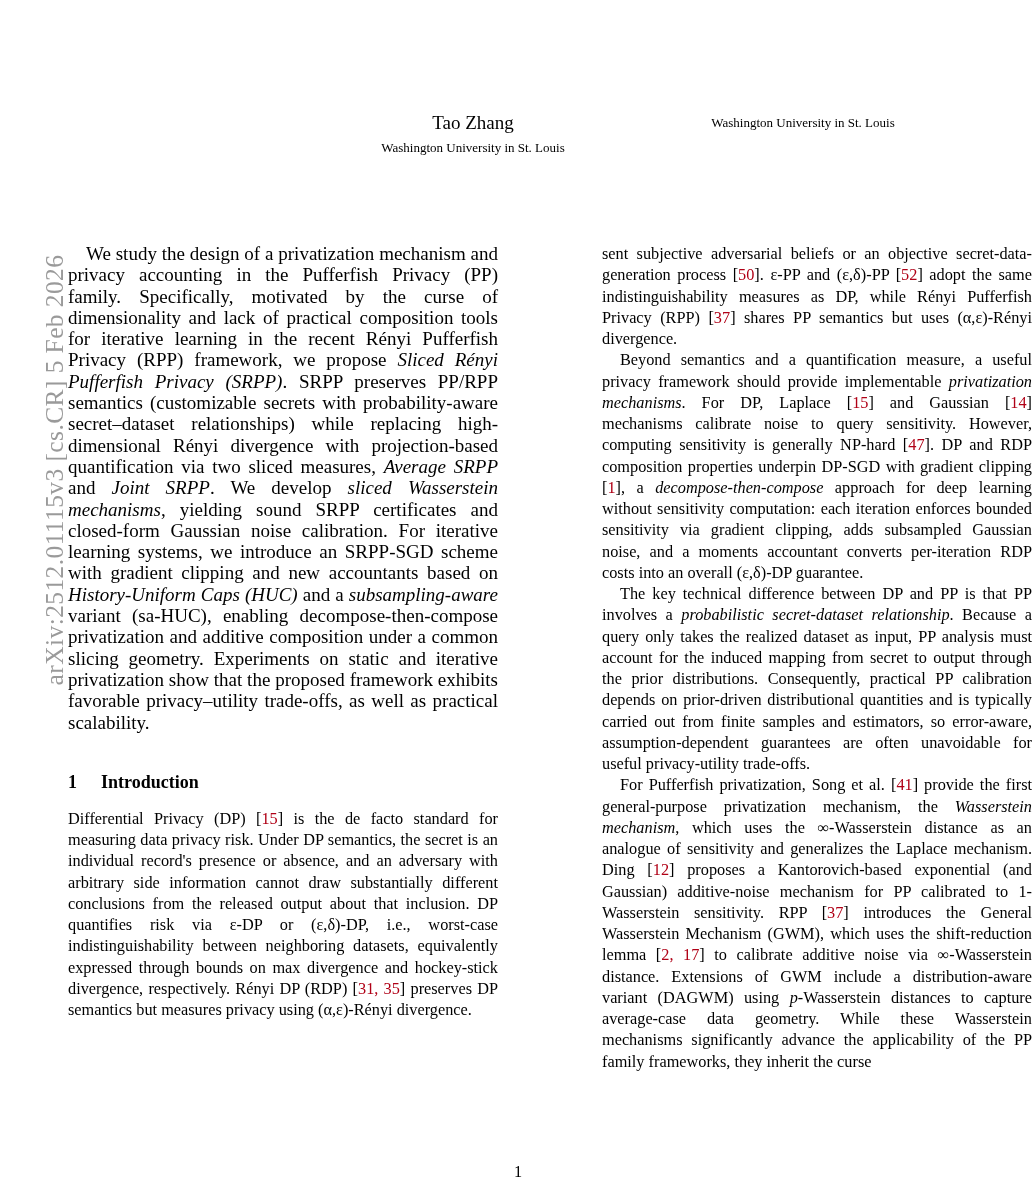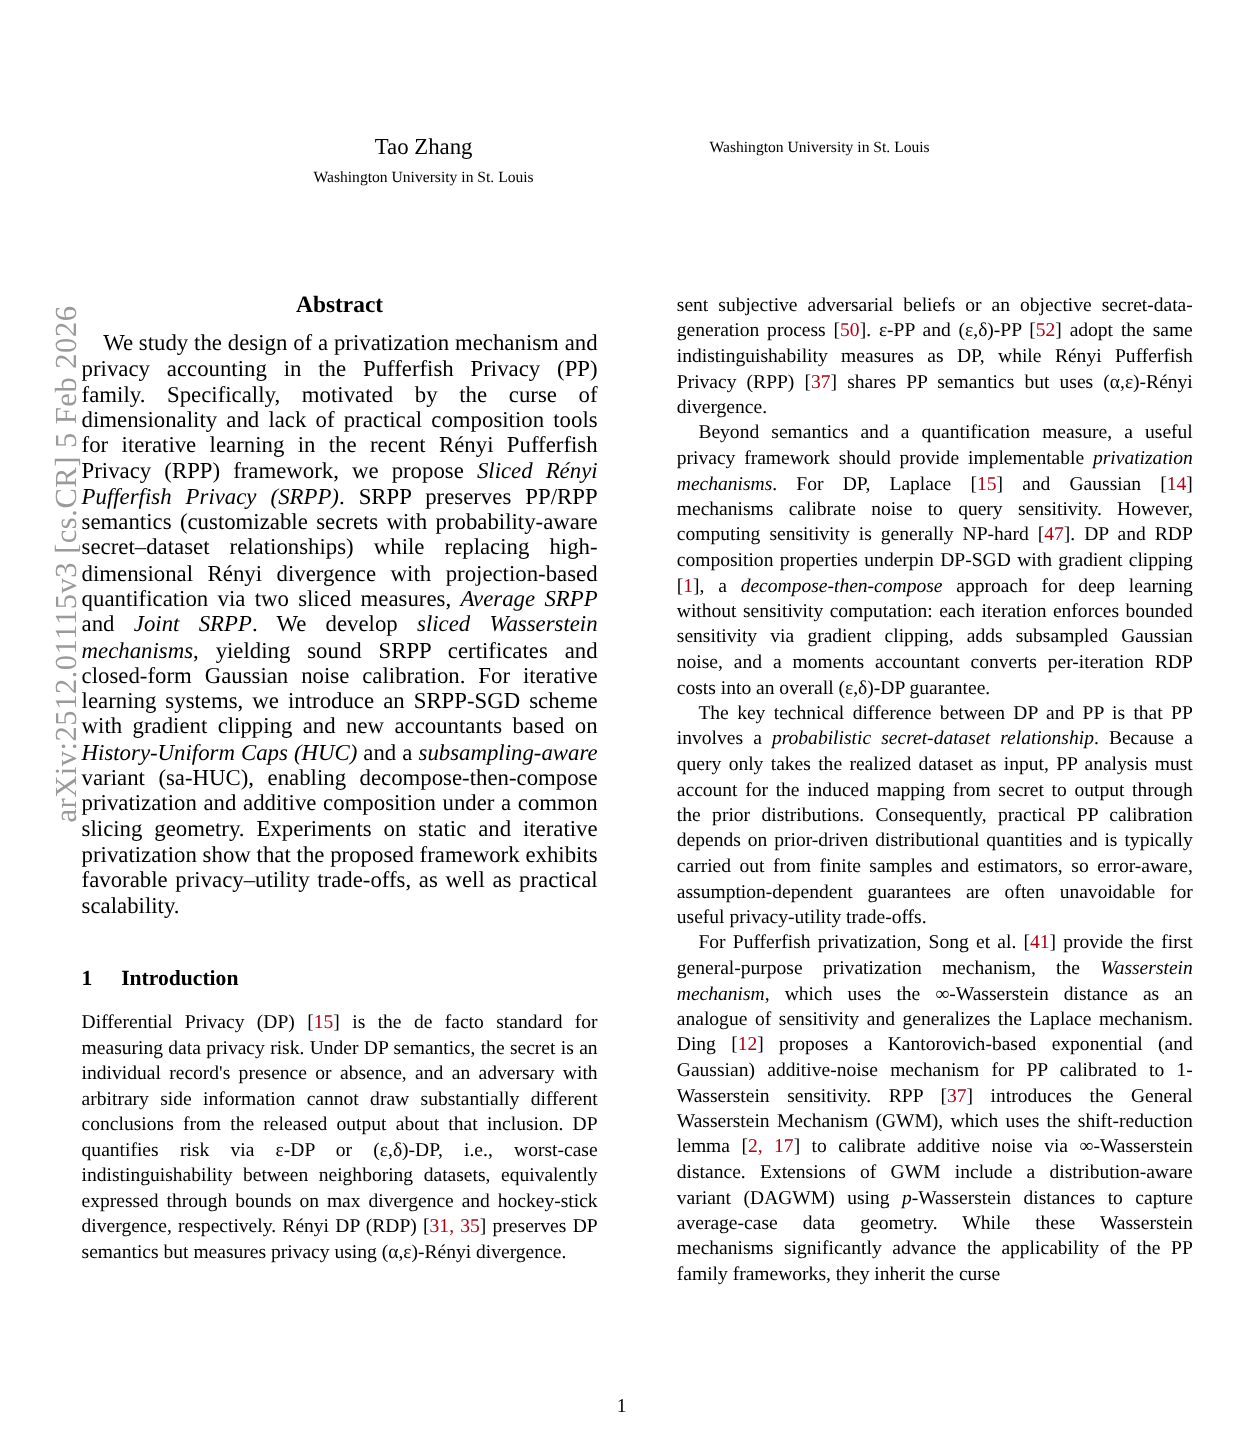--- a/index.html
+++ b/index.html
@@ -56,21 +56,21 @@
     padding-top: 4px;
     letter-spacing: -0.1px;
   }
 
   .authors {
     position: absolute;
     left: 68px;
     top: 110px;
     width: 900px;
     display: flex;
-    justify-content: center;
+    justify-content: flex-end;
   }
   .author-col {
     width: 330px;
     text-align: center;
   }
   .author-name {
     font-size: 19px;
     line-height: 25px;
   }
   .author-affil {
@@ -89,21 +89,21 @@
     position: absolute;
     top: 0;
     width: 430px;
     font-size: 16.3px;
     line-height: 21.25px;
     text-align: justify;
     text-justify: inter-word;
     hyphens: none;
   }
   .col-left  { left: 68px; }
-  .col-right { left: 564px; }
+  .col-right { left: 602px; }
 
   .abstract-head {
     text-align: center;
     font-size: 19.5px;
     font-weight: bold;
     margin: 0 0 9px 0;
     line-height: 24px;
   }
   .abstract-body {
     margin: 0;
@@ -158,21 +158,20 @@
       <div class="author-affil">Washington University in St. Louis</div>
     </div>
     <div class="author-col">
       <div class="author-affil">Washington University in St. Louis</div>
     </div>
   </div>
 
   <div class="columns">
 
     <div class="col col-left">
-      <div class="abstract-head">Abstract</div>
       <p class="abstract-body"><span>We study the design of a privatization mechanism and privacy accounting in the Pufferfish Privacy (PP) family. Specifically, motivated by the curse of dimensionality and lack of practical composition tools for iterative learning in the recent Rényi Pufferfish Privacy (RPP) framework, we propose </span><i>Sliced Rényi Pufferfish Privacy (SRPP)</i><span>. SRPP preserves PP/RPP semantics (customizable secrets with probability-aware secret–dataset relationships) while replacing high-dimensional Rényi divergence with projection-based quantification via two sliced measures, </span><i>Average SRPP</i><span> and </span><i>Joint SRPP</i><span>. We develop </span><i>sliced Wasserstein mechanisms</i><span>, yielding sound SRPP certificates and closed-form Gaussian noise calibration. For iterative learning systems, we introduce an SRPP-SGD scheme with gradient clipping and new accountants based on </span><i>History-Uniform Caps (HUC)</i><span> and a </span><i>subsampling-aware</i><span> variant (sa-HUC), enabling decompose-then-compose privatization and additive composition under a common slicing geometry. Experiments on static and iterative privatization show that the proposed framework exhibits favorable privacy–utility trade-offs, as well as practical scalability.</span></p>
 
       <div class="section-head">
         <span class="secnum">1</span><span>Introduction</span>
       </div>
 
       <div>
           <p class="para noindent"><span>Differential Privacy (DP) [</span><span class="cite">15</span><span>] is the de facto standard for measuring data privacy risk. Under DP semantics, the secret is an individual record's presence or absence, and an adversary with arbitrary side information cannot draw substantially different conclusions from the released output about that inclusion. DP quantifies risk via ε-DP or (ε,δ)-DP, i.e., worst-case indistinguishability between neighboring datasets, equivalently expressed through bounds on max divergence and hockey-stick divergence, respectively. Rényi DP (RDP) [</span><span class="cite">31, 35</span><span>] preserves DP semantics but measures privacy using (α,ε)-Rényi divergence.</span></p>
         </div>
     </div>

